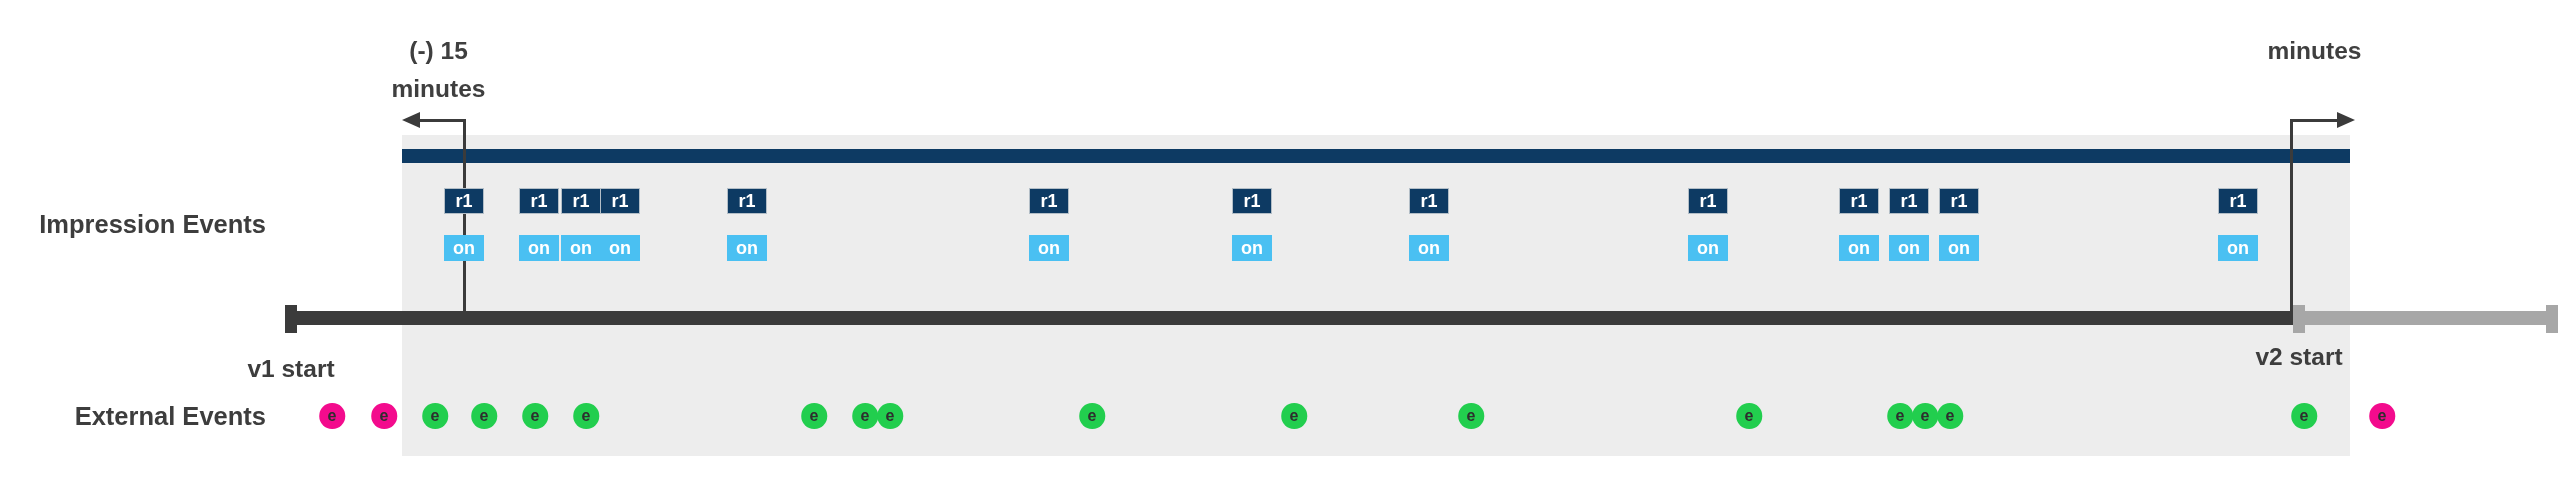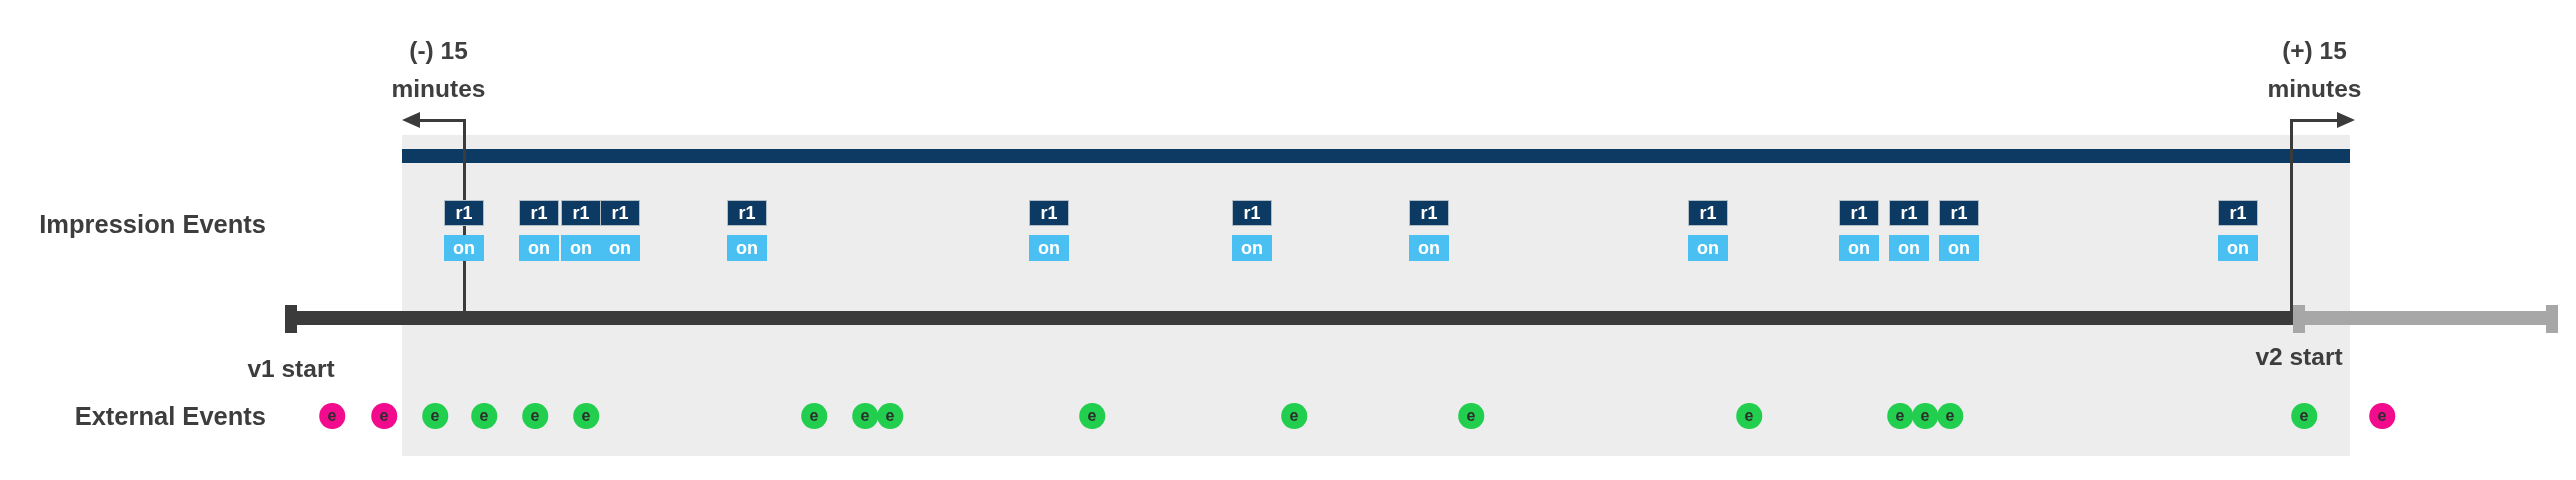--- a/index.html
+++ b/index.html
@@ -30,21 +30,21 @@
   .cap-dark{background:#3b3b3b;}
   .cap-gray{background:#a7a7a7;}
 
   .start-label{position:absolute;font-size:24.5px;font-weight:700;color:#3d3d3d;white-space:nowrap;transform:translateX(-50%);}
   .v1{left:291px;top:345px;margin-top:10px;}
   .v2{left:2299px;top:343px;}
 
   .badge{position:absolute;width:40px;height:26.4px;transform:translateX(-50%);
     display:flex;align-items:center;justify-content:center;
     font-size:18px;font-weight:700;color:#ffffff;box-sizing:border-box;}
-  .badge-r1{top:200px;background:#0d3a63;border:0.9px solid #b3bec7;}
+  .badge-r1{top:188px;background:#0d3a63;border:0.9px solid #b3bec7;}
   .badge-on{top:235px;background:#4ac0f2;}
 
   .dot{position:absolute;width:25.5px;height:25.5px;top:403px;border-radius:50%;transform:translateX(-50%);
     display:flex;align-items:center;justify-content:center;font-size:16px;font-weight:700;color:#2e2e2e;}
 </style>
 </head>
 <body>
 
 <div class="canvas">
 
@@ -53,21 +53,20 @@
 
   <div class="ann-text ann-minus">
     <div>(-) 15</div>
     <div>minutes</div>
   </div>
   <div class="hline" style="left:415px;top:119px;width:50px;"></div>
   <div class="arrowhead head-left" style="left:402px;top:112px;"></div>
   <div class="vline" style="left:463px;top:119px;height:193px;"></div>
 
   <div class="ann-text ann-plus">
-    <div>(+) 15</div>
     <div>minutes</div>
   </div>
   <div class="hline" style="left:2291px;top:119px;width:50px;"></div>
   <div class="arrowhead head-right" style="left:2337px;top:112px;"></div>
   <div class="vline" style="left:2290px;top:119px;height:193px;"></div>
 
   <div class="row-label label-external">External Events</div>
   <div class="row-label label-impression">Impression Events</div>
 
   <div id="badges">

